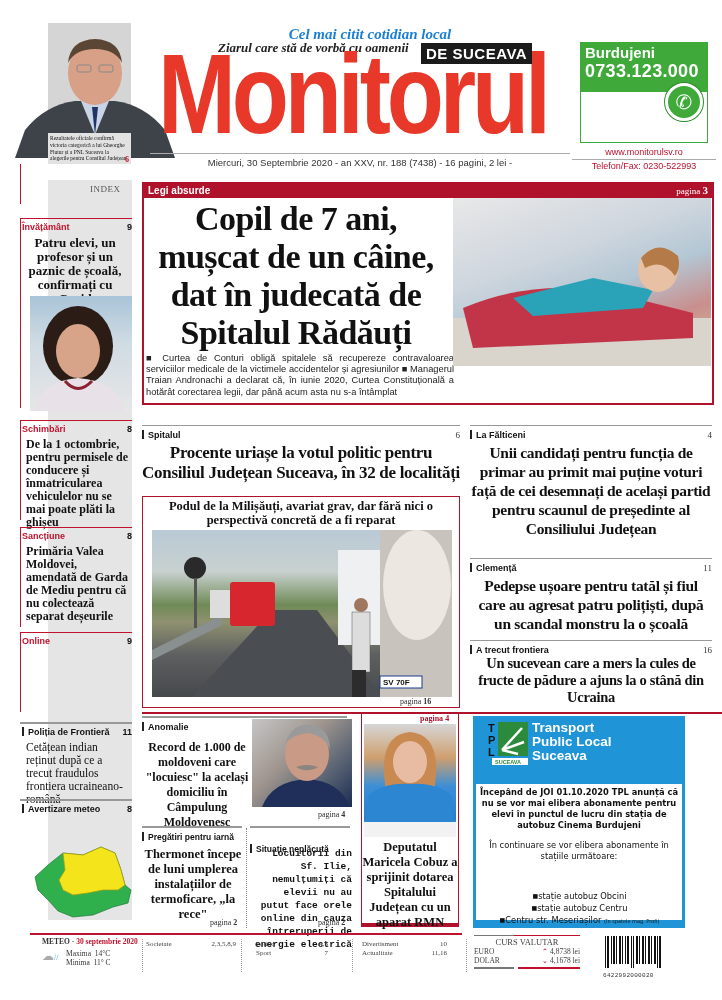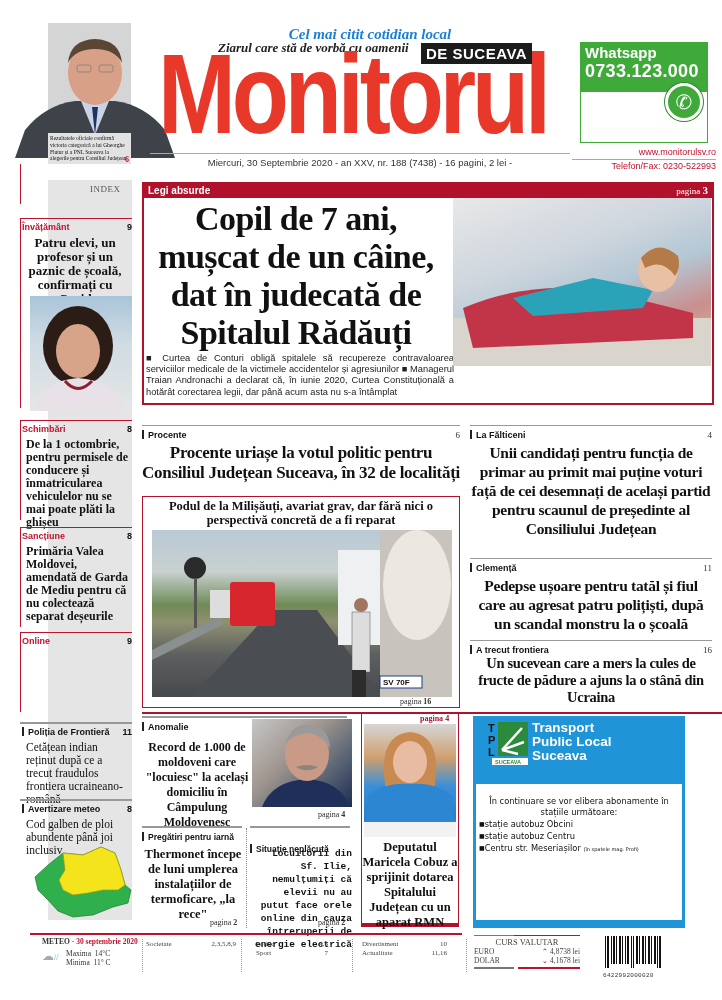--- a/index.html
+++ b/index.html
@@ -10,21 +10,21 @@
   .sect-label { font-family: "Liberation Sans", sans-serif; font-weight: bold; font-size: 9px; color: #111; }
   .red-label { color: #c0122c; }
   .page-num { font-family: "Liberation Serif", serif; font-size: 9px; color: #333; }
 
   
   #tagline { left: 250px; top: 26px; width: 240px; text-align: center; font-family: "Liberation Serif", serif; font-style: italic; font-weight: bold; font-size: 15px; color: #1a7fd4; }
   #subtag { left: 218px; top: 40px; font-family: "Liberation Serif", serif; font-style: italic; font-weight: bold; font-size: 13px; color: #222; }
   #de-suceava { left: 421px; top: 43px; background: #1b1b1b; color: #fff; font-family: "Liberation Sans", sans-serif; font-weight: bold; font-size: 15px; padding: 2px 5px; letter-spacing: 0.5px; }
   #masthead { left: 158px; top: 44px; font-family: "Liberation Sans", sans-serif; font-weight: bold; color: #e8382a; font-size: 114px; line-height: 100px; letter-spacing: -5px; transform: scaleX(0.82); transform-origin: left top; }
   #dateline { left: 150px; top: 153px; width: 420px; border-top: 1px solid #aaa; padding-top: 3px; text-align: center; font-size: 9.5px; color: #333; }
-  #contact { left: 572px; top: 146px; width: 144px; text-align: right; font-size: 9px; color: #c0122c; line-height: 13px; }
+  #contact { left: 572px; top: 146px; width: 144px; text-align: center; font-size: 9px; color: #c0122c; line-height: 13px; }
   #contact .phone { border-top: 1px solid #aaa; }
 
   #wa-box { left: 580px; top: 42px; width: 128px; height: 101px; border: 1px solid #3faa3a; }
   #wa-top { height: 50px; background: #fff; padding: 2px 4px; font-family: "Liberation Sans", sans-serif; font-weight: bold; font-size: 12px; line-height: 15px; color: #222; }
   #wa-top .monitorul { color: #e8382a; font-size: 14px; }
   #wa-bottom { height: 49px; background: #3faa3a; color: #fff; padding: 1px 4px; font-weight: bold; }
   #wa-bottom .wa-label { font-size: 15px; }
   #wa-bottom .wa-phone { font-size: 18px; letter-spacing: 0.3px; }
   #wa-icon { right: 4px; top: 40px; width: 38px; height: 38px; border-radius: 50%; background: #3faa3a; border: 3px solid #fff; box-shadow: 0 0 0 1px #2b8a28; display: flex; align-items: center; justify-content: center; color: #fff; font-size: 20px; }
 
@@ -92,21 +92,21 @@
   #cobuz-pg { left: 420px; top: 714px; font-family: "Liberation Serif", serif; font-weight: bold; font-size: 8px; color: #b0122b; }
   #cobuz-photo { left: 364px; top: 724px; width: 92px; height: 113px; background: linear-gradient(180deg, #d6d6d6 0%, #cf9f6e 30%, #3c8fd6 55%, #2a7ccc 85%, #eee 100%); }
   #cobuz-title { left: 362px; top: 840px; width: 96px; text-align: center; font-family: "Liberation Serif", serif; font-weight: bold; font-size: 12.5px; line-height: 15px; }
 
   
   #tpl { left: 473px; top: 716px; width: 212px; height: 212px; background: #1f94d6; }
   #tpl-logo { left: 486px; top: 720px; width: 44px; height: 46px; }
   #tpl-name { left: 532px; top: 721px; color: #fff; font-weight: bold; font-size: 13.5px; line-height: 14px; }
   #tpl-inner { left: 476px; top: 784px; width: 206px; height: 136px; background: #fff; padding: 3px 2px; text-align: center; font-family: "DejaVu Sans", sans-serif; font-size: 8.3px; line-height: 11px; color: #111; }
   #tpl-inner .bold { font-weight: bold; }
-  #tpl-inner ul { text-align: left; list-style: none; padding-left: 1px; }
+  #tpl-inner ul { text-align: center; list-style: none; padding-left: 1px; margin-top: 28px; }
   #tpl-inner li::before { content: "\25A0 "; font-size: 6px; vertical-align: 1px; }
   #tpl-inner small { font-size: 5px; }
 
   
   #footer-line { left: 30px; top: 933px; width: 432px; height: 2px; background: #c0122c; }
   #meteo { left: 42px; top: 937px; font-family: "Liberation Serif", serif; font-size: 7.5px; color: #333; }
   #meteo .date { color: #c0122c; font-weight: bold; }
   .ftable { position: absolute; top: 940px; font-family: "Liberation Serif", serif; font-size: 7px; color: #444; line-height: 9px; }
   .fdiv { position: absolute; top: 939px; height: 33px; border-left: 1px dotted #999; }
   #curs { left: 474px; top: 935px; width: 106px; font-family: "Liberation Serif", serif; font-size: 7.5px; color: #444; }
@@ -132,21 +132,21 @@
   <span class="pn">6</span>
 </div>
 
 <div id="tagline" class="abs">Cel mai citit cotidian local</div>
 <div id="subtag" class="abs">Ziarul care stă de vorbă cu oamenii</div>
 <div id="masthead" class="abs">Monitorul</div>
 <div id="de-suceava" class="abs">DE SUCEAVA</div>
 
 <div id="wa-box" class="abs">
   <div id="wa-bottom">
-    <div class="wa-label">Whatsapp</div>
+    <div class="wa-label">Burdujeni</div>
     <div class="wa-phone">0733.123.000</div>
   </div>
   <div id="wa-icon" class="abs">✆</div>
 </div>
 
 <div id="dateline" class="abs">Miercuri, 30 Septembrie 2020 - an XXV, nr. 188 (7438) - 16 pagini, 2 lei -</div>
 <div id="contact" class="abs">
   <div>www.monitorulsv.ro</div>
   <div class="phone">Telefon/Fax: 0230-522993</div>
 </div>
@@ -204,21 +204,20 @@
       <span class="sect-label">11</span>
     </div>
   <div class="title" style="font-weight:normal;font-family:'Liberation Serif',serif;font-size:11.5px;">Cetățean indian reținut după ce a trecut fraudulos frontiera ucraineano-română</div>
 </div>
 
 <div class="left-item" style="top:799px;">
   <div class="head grey">
       <span class="sect-label"><span class="bar-mark"></span><span>Avertizare meteo</span></span>
       <span class="sect-label">8</span>
     </div>
-  <div class="title" style="font-weight:normal;font-family:'Liberation Serif',serif;font-size:11.5px;">Cod galben de ploi abundente până joi inclusiv</div>
 </div>
 
 <svg id="map" class="abs" viewBox="0 0 100 75">
   <path d="M15 20 L30 8 L50 10 L68 2 L82 8 L88 25 L92 40 L98 45 L95 58 L80 62 L60 70 L40 72 L25 66 L15 55 L5 45 L2 32 Z" fill="#2fb04d" stroke="#1d7a35" stroke-width="0.7"></path>
   <path d="M30 8 L50 10 L68 2 L82 8 L88 25 L92 40 L85 45 L70 45 L55 48 L40 50 L30 45 L26 35 L32 25 Z" fill="#f4e41c" stroke="#a39a12" stroke-width="0.7"></path>
 </svg>
 
 <div id="lead-box" class="abs"></div>
 <div id="lead-bar" class="abs">
   <span class="lbl">Legi absurde</span>
@@ -230,21 +229,21 @@
   <svg width="258" height="168" viewBox="0 0 258 168">
     <rect x="0" y="120" width="258" height="48" fill="#d9d4cc"></rect>
     <path d="M10 110 Q80 80 160 95 L240 115 L240 140 L20 150 Z" fill="#c23548"></path>
     <path d="M60 100 L140 80 L200 92 L190 110 L80 118 Z" fill="#2aa3b8"></path>
     <ellipse cx="205" cy="72" rx="20" ry="22" fill="#e8c0a3"></ellipse>
     <path d="M188 60 Q205 40 225 58 Q228 70 222 78 Q210 60 192 70 Z" fill="#b47b48"></path>
   </svg>
 </div>
 
 <div id="rez-head" class="story-head">
-  <span class="sect-label"><span class="bar-mark"></span><span>Procente</span></span>
+  <span class="sect-label"><span class="bar-mark"></span><span>Spitalul</span></span>
   <span class="page-num">6</span>
 </div>
 <div id="rez-title" class="abs">Procente uriașe la votul politic pentru Consiliul Județean Suceava, în 32 de localități</div>
 
 <div id="pod-box" class="abs"></div>
 <div id="pod-title" class="abs">Podul de la Milișăuți, avariat grav, dar fără nici o perspectivă concretă de a fi reparat</div>
 <div id="pod-photo" class="abs">
   <svg width="300" height="167" viewBox="0 0 300 167">
     <path d="M40 167 L120 80 L165 80 L230 167 Z" fill="#4a4e52"></path>
     <path d="M0 120 L70 85 L70 95 L0 130 Z" fill="#8a8f8f"></path>
@@ -334,20 +333,21 @@
   <text x="2" y="36" font-size="11" font-weight="bold" font-family="Liberation Sans, sans-serif" fill="#111">L</text>
   <rect x="6" y="38" width="36" height="7" fill="#fff"></rect>
   <text x="9" y="44" font-size="5.5" font-weight="bold" font-family="Liberation Sans, sans-serif" fill="#2b8a3c">SUCEAVA</text>
 </svg>
 <div id="tpl-name" class="abs">
   <div>Transport</div>
   <div>Public Local</div>
   <div>Suceava</div>
 </div>
 <div id="tpl-inner" class="abs">
+  <div class="bold">Începând de JOI 01.10.2020 TPL anunță că nu se vor mai elibera abonamente pentru elevi în punctul de lucru din stația de autobuz Cinema Burdujeni</div>
   <div style="margin-top:9px;">În continuare se vor elibera abonamente în stațiile următoare:</div>
   <ul>
     <li>stație autobuz Obcini</li>
     <li>stație autobuz Centru</li>
     <li><span>Centru str. Meseriașilor</span> <small>(în spatele mag. Profi)</small></li>
   </ul>
 </div>
 
 <div id="footer-line" class="abs"></div>
 <div id="meteo" class="abs">

